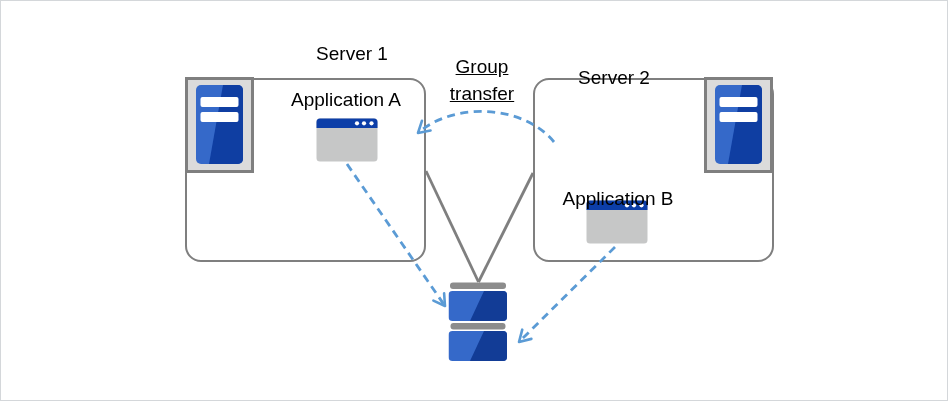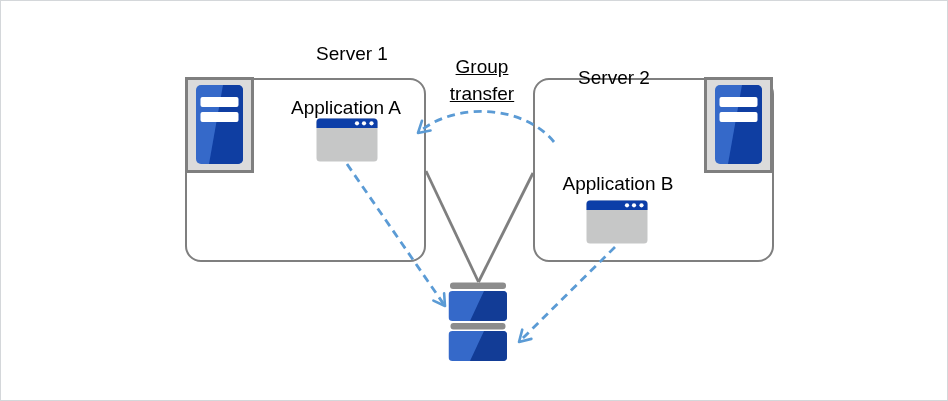--- a/index.html
+++ b/index.html
@@ -71,22 +71,22 @@
     position: absolute;
     color: #000000;
     font-size: 19px;
     line-height: 21px;
     text-align: center;
     white-space: nowrap;
     z-index: 4;
   }
   .label.server1 { left: 271px; top: 42px;  width: 160px; }
   .label.server2 { left: 533px; top: 42px;  width: 160px; margin-top: 24px; }
-  .label.appA    { left: 260px; top: 88px;  width: 170px; margin-top: 8px; }
-  .label.appB    { left: 532px; top: 172px; width: 170px; }
+  .label.appA    { left: 260px; top: 88px;  width: 170px; }
+  .label.appB    { left: 532px; top: 187px; width: 170px; }
   .label.disk    { left: 393px; top: 368px; width: 180px; }
   .label.transfer {
     left: 434px; top: 52px; width: 94px;
     white-space: normal;
     line-height: 27px;
     text-decoration: underline;
   }
 </style>
 </head>
 <body>

